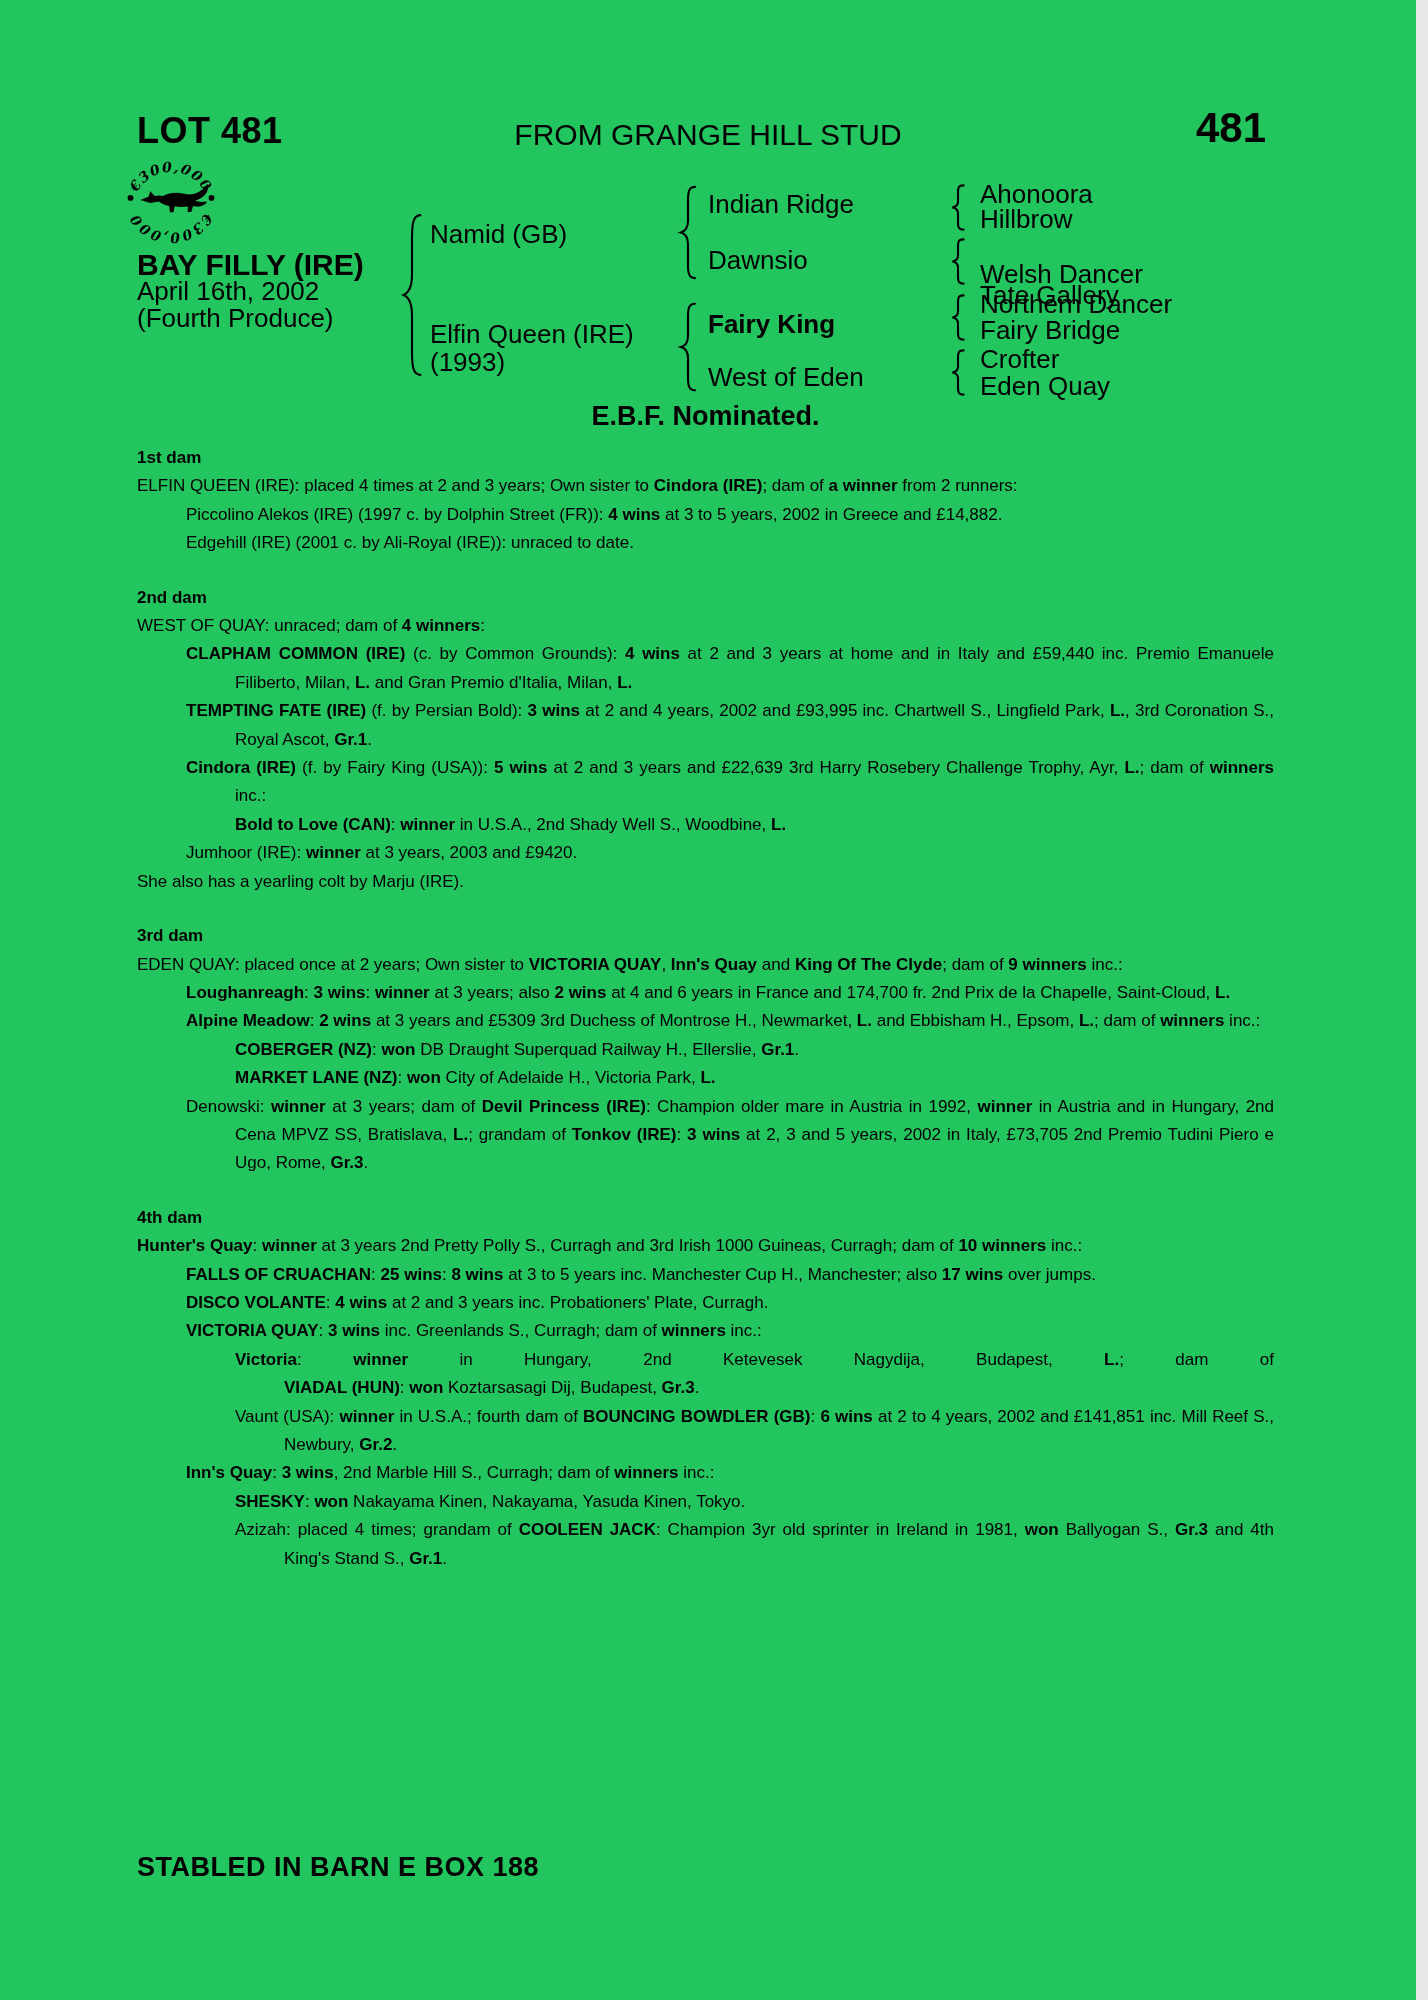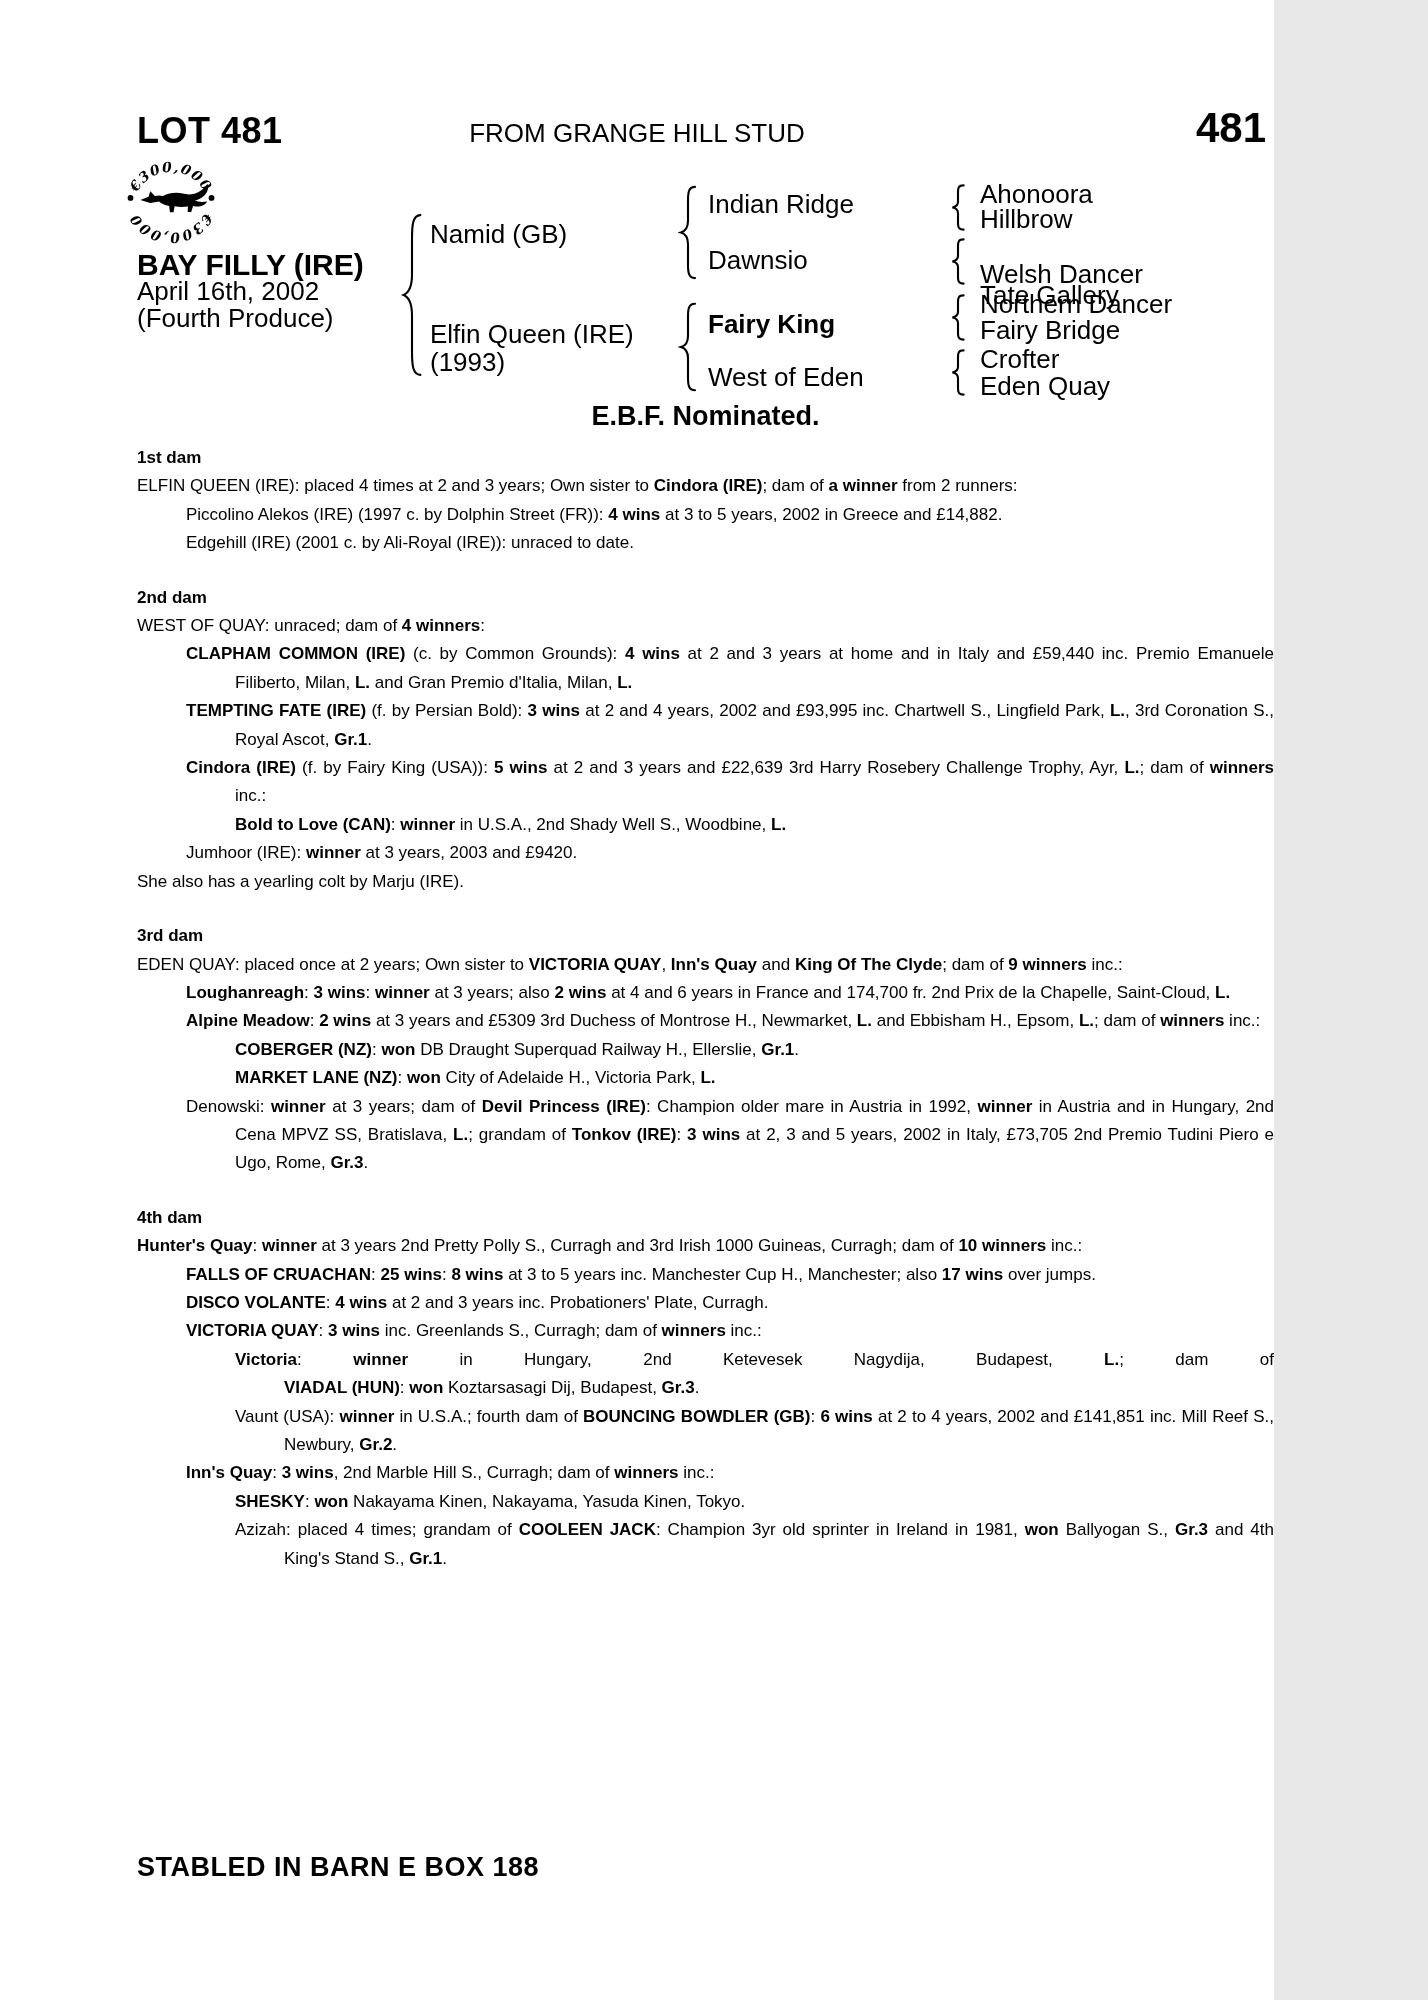--- a/index.html
+++ b/index.html
@@ -1,21 +1,21 @@
 <!DOCTYPE html>
 <html><head>
 <meta charset="utf-8">
 <style>
   html,body{margin:0;padding:0;background:#e8e8e8;}
-  #page{position:relative;width:1244px;height:2000px;background:#ffffff;color:#000;
-        font-family:"Liberation Sans","DejaVu Sans",sans-serif;overflow:hidden;padding-left:30px;}
+  #page{position:relative;width:1416px;height:2000px;background:#22c55e;color:#000;
+        font-family:"Liberation Sans","DejaVu Sans",sans-serif;overflow:hidden;}
   .abs{position:absolute;}
   
   #lot-label{left:137px;top:110px;font-size:36px;font-weight:bold;letter-spacing:.5px;}
-  #from-stud{left:0;right:0;top:118px;text-align:center;font-size:26px;}
+  #from-stud{left:0;right:0;top:118px;text-align:center;font-size:30px;}
   #page-num{left:1196px;top:104px;font-size:42px;font-weight:bold;}
   
   #stamp{left:126px;top:150px;width:90px;height:94px;}
   
   .ped-name{font-size:26px;line-height:27px;white-space:nowrap;}
   #subject-name{left:137px;top:248px;font-size:30px;font-weight:bold;white-space:nowrap;}
   #subject-foaled{left:137px;top:278px;}
   #subject-produce{left:137px;top:305px;}
   #sire-name{left:430px;top:221px;}
   #dam-name{left:430px;top:321px;}

